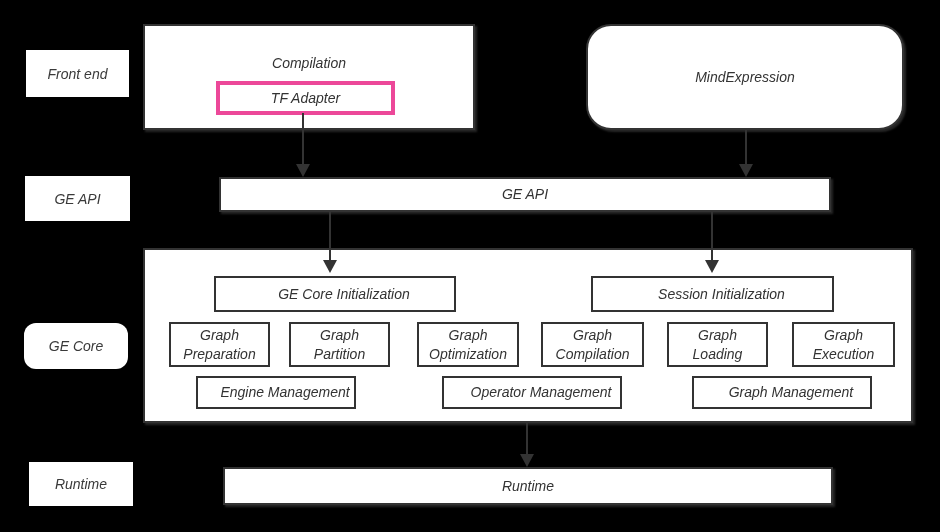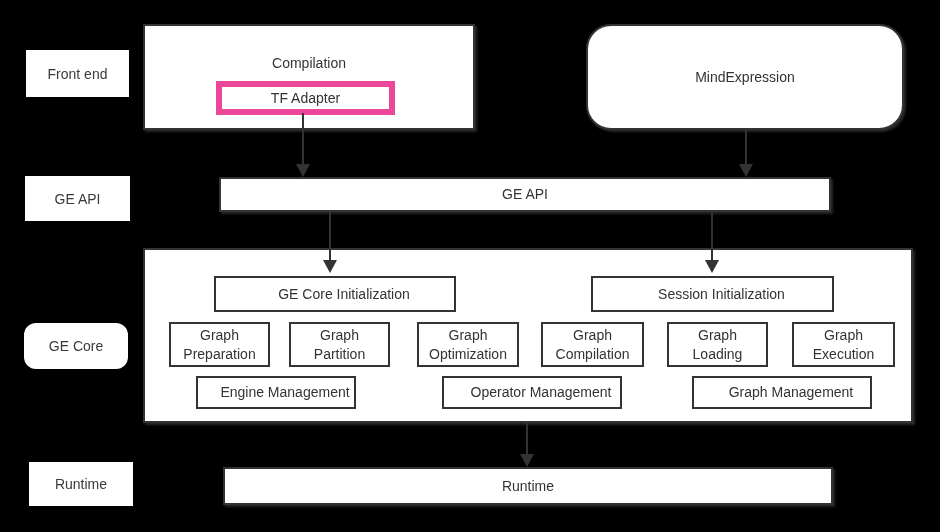--- a/index.html
+++ b/index.html
@@ -9,20 +9,21 @@
   }
   .stage {
     position: relative;
     width: 940px;
     height: 532px;
     background: #000000;
     font-family: "Liberation Sans", sans-serif;
     color: #333333;
     font-size: 14px;
     overflow: hidden;
+    font-style: italic;
   }
   
   .side-label {
     position: absolute;
     background: #ffffff;
     display: flex;
     align-items: center;
     justify-content: center;
     color: #3a3a3a;
   }
@@ -42,21 +43,21 @@
     justify-content: center;
     text-align: center;
     line-height: 1.35;
     box-shadow: 2px 2px 2px rgba(150,150,150,0.25);
   }
 
   
   .tensorflow-box   { left: 143px; top: 24px; width: 332px; height: 106px; display: block; }
   .tensorflow-title { position: absolute; left: 0; top: 28px; width: 100%; text-align: center; }
   .tf-adapter-box   { left: 71px; top: 55px; width: 179px; height: 34px; position: absolute; box-sizing: border-box;
-                      background: #ffffff; border: 6px solid #ec4899; display: flex; align-items: center; justify-content: center; }
+                      background: #ffffff; border: 4px solid #ec4899; display: flex; align-items: center; justify-content: center; }
   .mindexpr-box     { left: 586px; top: 24px; width: 318px; height: 106px; border-radius: 25px; }
 
   
   .ge-api-bar { left: 219px; top: 177px; width: 612px; height: 35px; }
 
   
   .ge-core-box { left: 143px; top: 248px; width: 770px; height: 175px; display: block; box-shadow: 2px 2px 2px rgba(150,150,150,0.25); }
   .inner {
     position: absolute;
     box-sizing: border-box;

